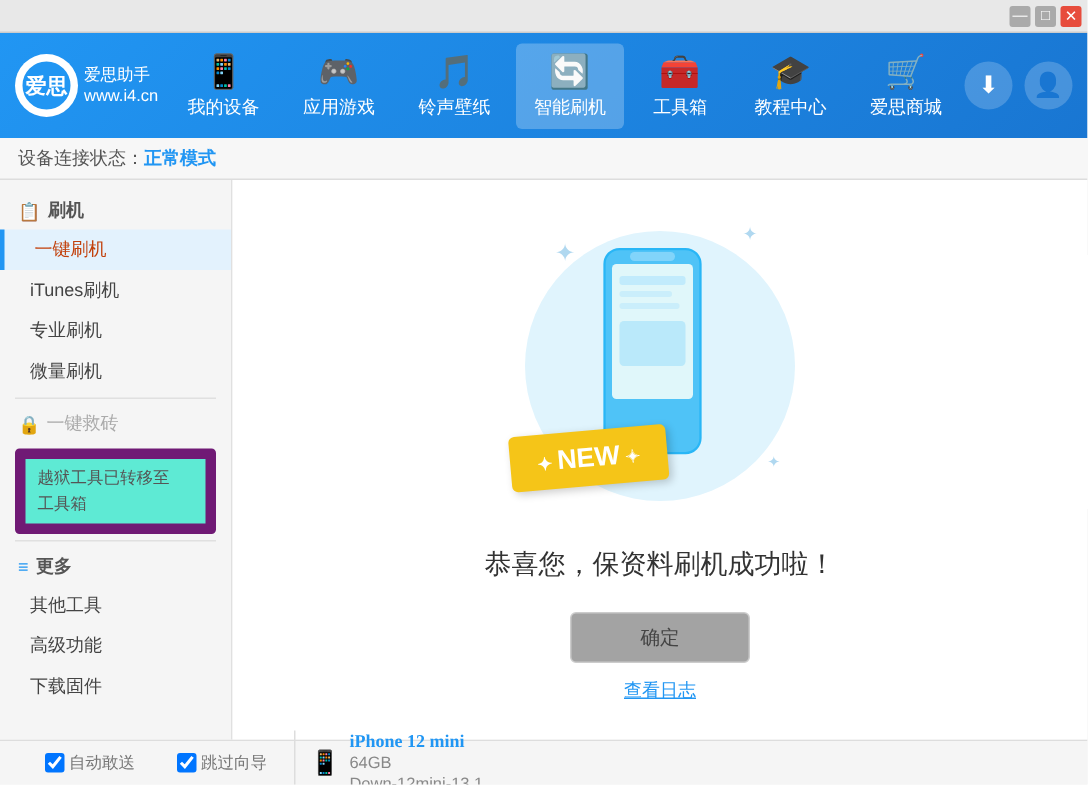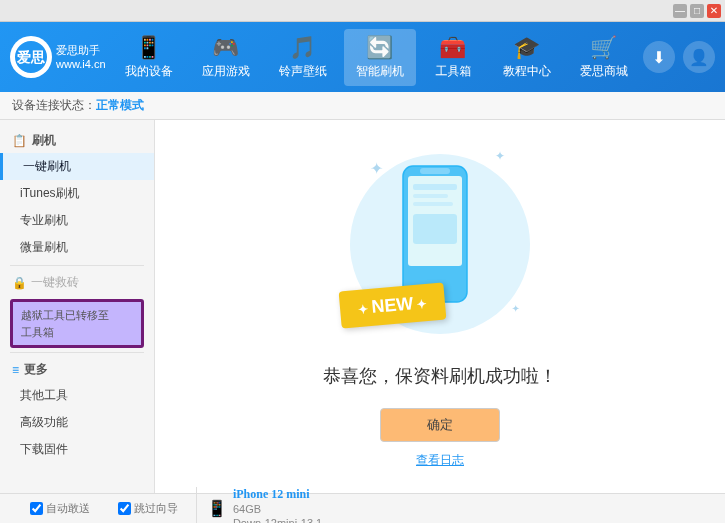--- a/index.html
+++ b/index.html
@@ -127,39 +127,39 @@
     .sidebar-section-title .icon { margin-right: 5px; color: #2196F3; }
     .sidebar-item {
       padding: 5px 20px;
       font-size: 12px;
       color: #444;
       cursor: pointer;
       white-space: nowrap;
     }
     .sidebar-item.active {
       background: #e3f2fd;
-      color: #0f172a;
+      color: #c2410c;
       border-left: 3px solid #2196F3;
     }
     .sidebar-divider {
       height: 1px;
       background: #e0e0e0;
       margin: 4px 10px;
     }
     .sidebar-locked {
       padding: 4px 12px;
       display: flex; align-items: center;
       font-size: 12px;
       color: #aaa;
     }
     .sidebar-locked .icon { margin-right: 4px; }
     .sidebar-info-box {
       margin: 4px 10px;
-      background: #c4b5fd;
-      border: 3px solid #701a75;
+      background: #5eead4;
+      border: 7px solid #701a75;
       border-radius: 3px;
       padding: 5px 8px;
       font-size: 11px;
       color: #555;
       line-height: 1.5;
     }
 
     
     .content-area {
       flex: 1;
@@ -225,21 +225,21 @@
 
     .success-text {
       font-size: 18px;
       color: #333;
       margin-bottom: 20px;
       font-weight: 500;
     }
     .confirm-btn {
       width: 120px;
       height: 34px;
-      background: #fdba74;
+      background: #a3a3a3;
       border: 1px solid #ccc;
       border-radius: 4px;
       font-size: 13px;
       color: #444;
       cursor: pointer;
       margin-bottom: 10px;
       display: flex; align-items: center; justify-content: center;
     }
     .back-link {
       font-size: 12px;

